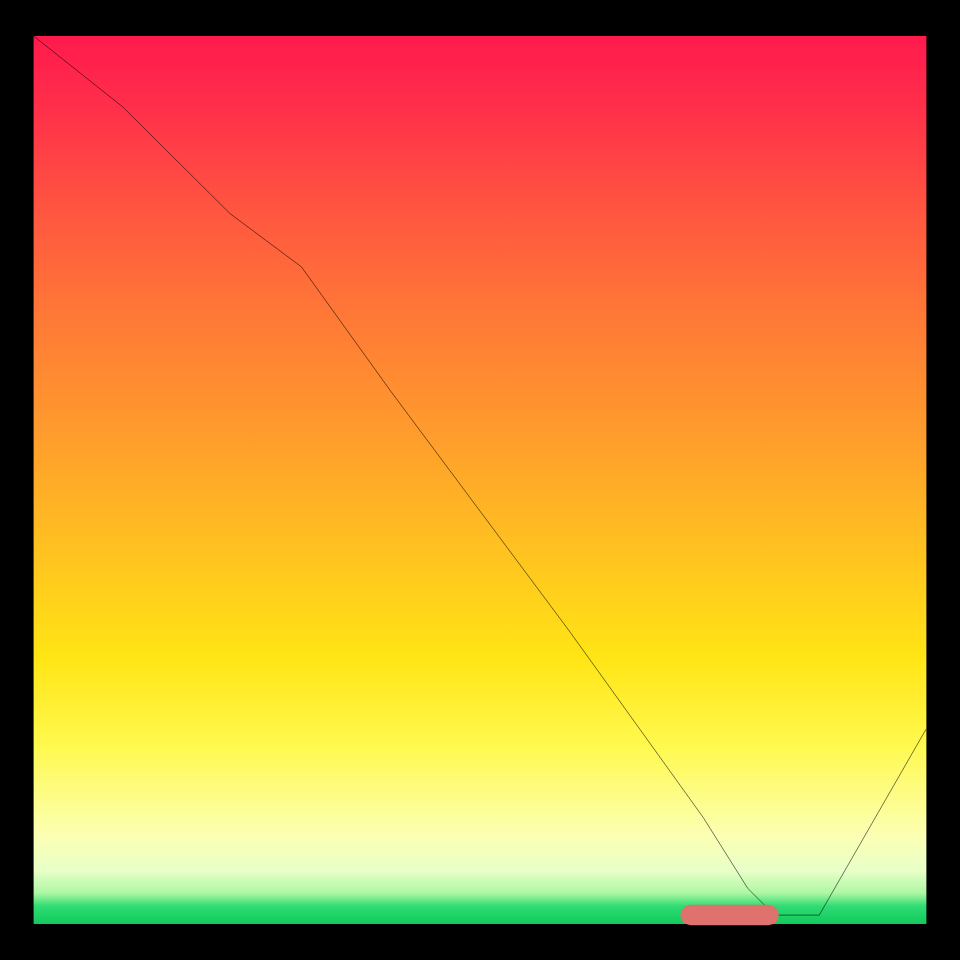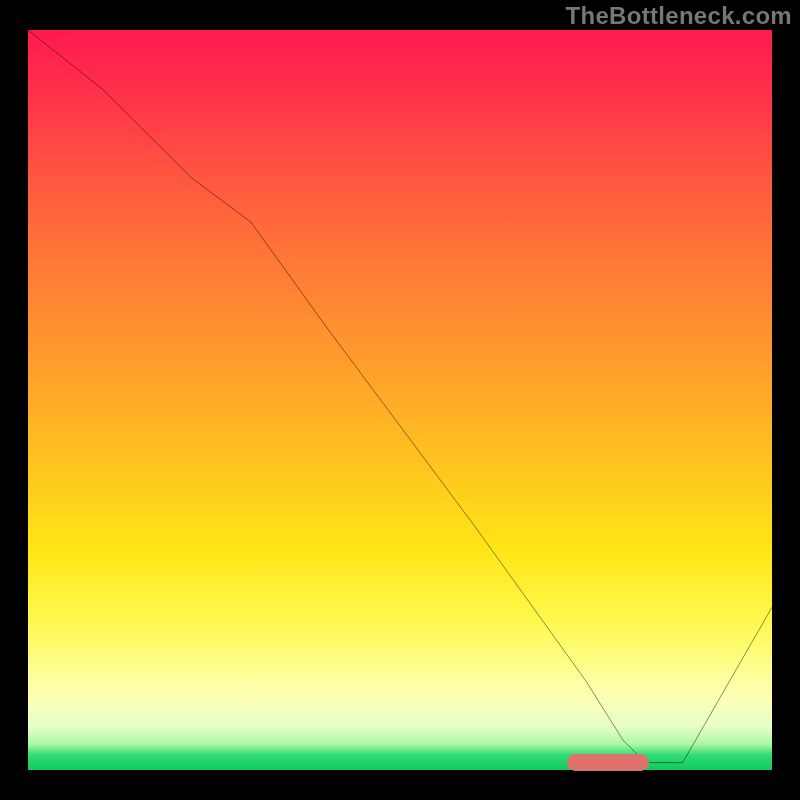--- a/index.html
+++ b/index.html
@@ -70,21 +70,20 @@
     left: 72.5%;
     width: 11%;
     bottom: -1px;
   }
 </style>
 </head>
 <body>
 
 <div class="frame">
 
-  <div class="watermark">TheBottleneck.com</div>
 
   <div class="plot">
     <div class="gradient"></div>
 
     <svg class="curve" viewBox="0 0 100 100" preserveAspectRatio="none">
       <path fill="none" stroke="#000" stroke-width="0.45" vector-effect="non-scaling-stroke" d="M0.00 0.00 L10.00 8.00 L22.00 20.00 L30.00 26.00 L40.00 40.00 L50.00 53.50 L60.00 67.00 L70.00 81.00 L75.00 88.00 L80.00 96.00 L83.00 99.00 L88.00 99.00 L100.00 78.00"></path>
     </svg>
 
     <div class="marker"></div>
   </div>

